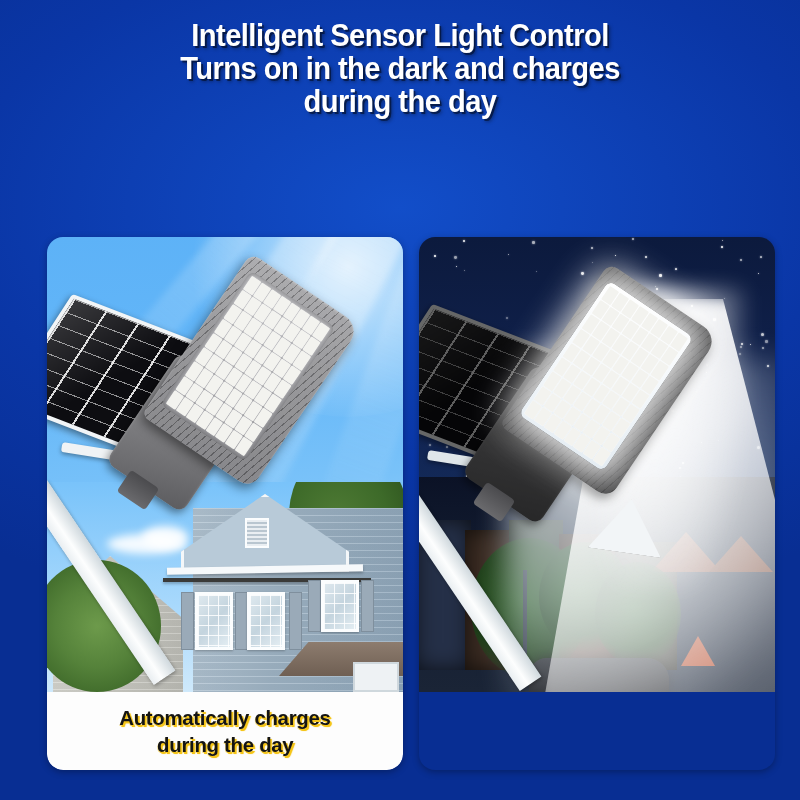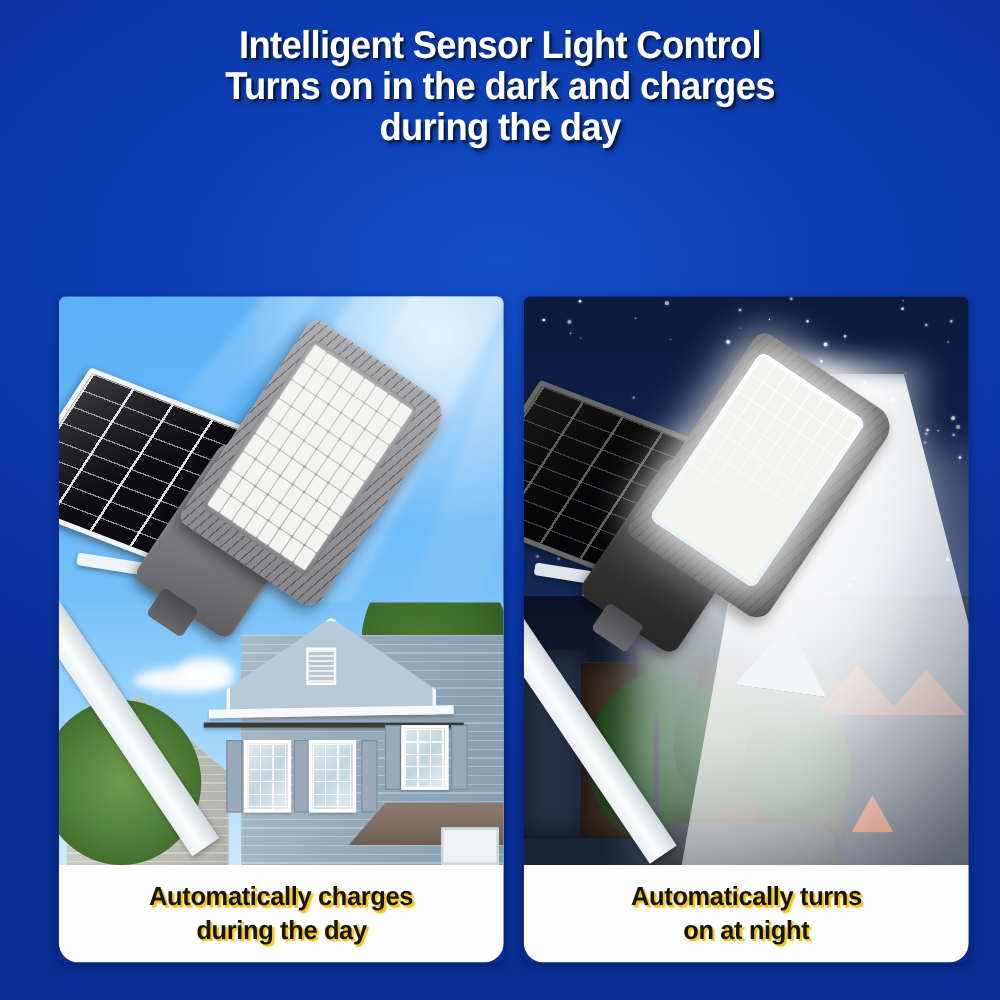--- a/index.html
+++ b/index.html
@@ -57,21 +57,21 @@
     text-shadow:1px 1px 1px rgba(0,0,0,0.35);
     white-space:nowrap;
   }
 
   
   .panel {
     position:absolute;
     top:237px;
     width:356px;
     height:533px;
-    border-radius:6px;
+    border-radius:16px;
     overflow:hidden;
     box-shadow:0 2px 7px rgba(0,0,0,0.3);
   }
   #panel-day   { left:47px;  }
   #panel-night { left:419px; }
 
   .photo {
     position:absolute;
     top:0; left:0; right:0;
     height:455px;
@@ -745,19 +745,15 @@
               <i class="led"></i>
             </div>
         </div>
         <div class="bracket" style="left:172px; top:262px; width:74px; height:54px;
                     clip-path:polygon(50% 0%,100% 100%,0% 100%);
                     background:#f2f5f7; transform:rotate(8deg);"></div>
         <div class="joint" style="left:58px; top:252px; width:34px; height:26px; transform:rotate(34deg);"></div>
       </div>
     </div>
 
-    <div class="caption">
-      <span class="cline">Automatically turns</span>
-      <span class="cline">on at night</span>
-    </div>
   </div>
 
 </div>
 
 </body></html>

